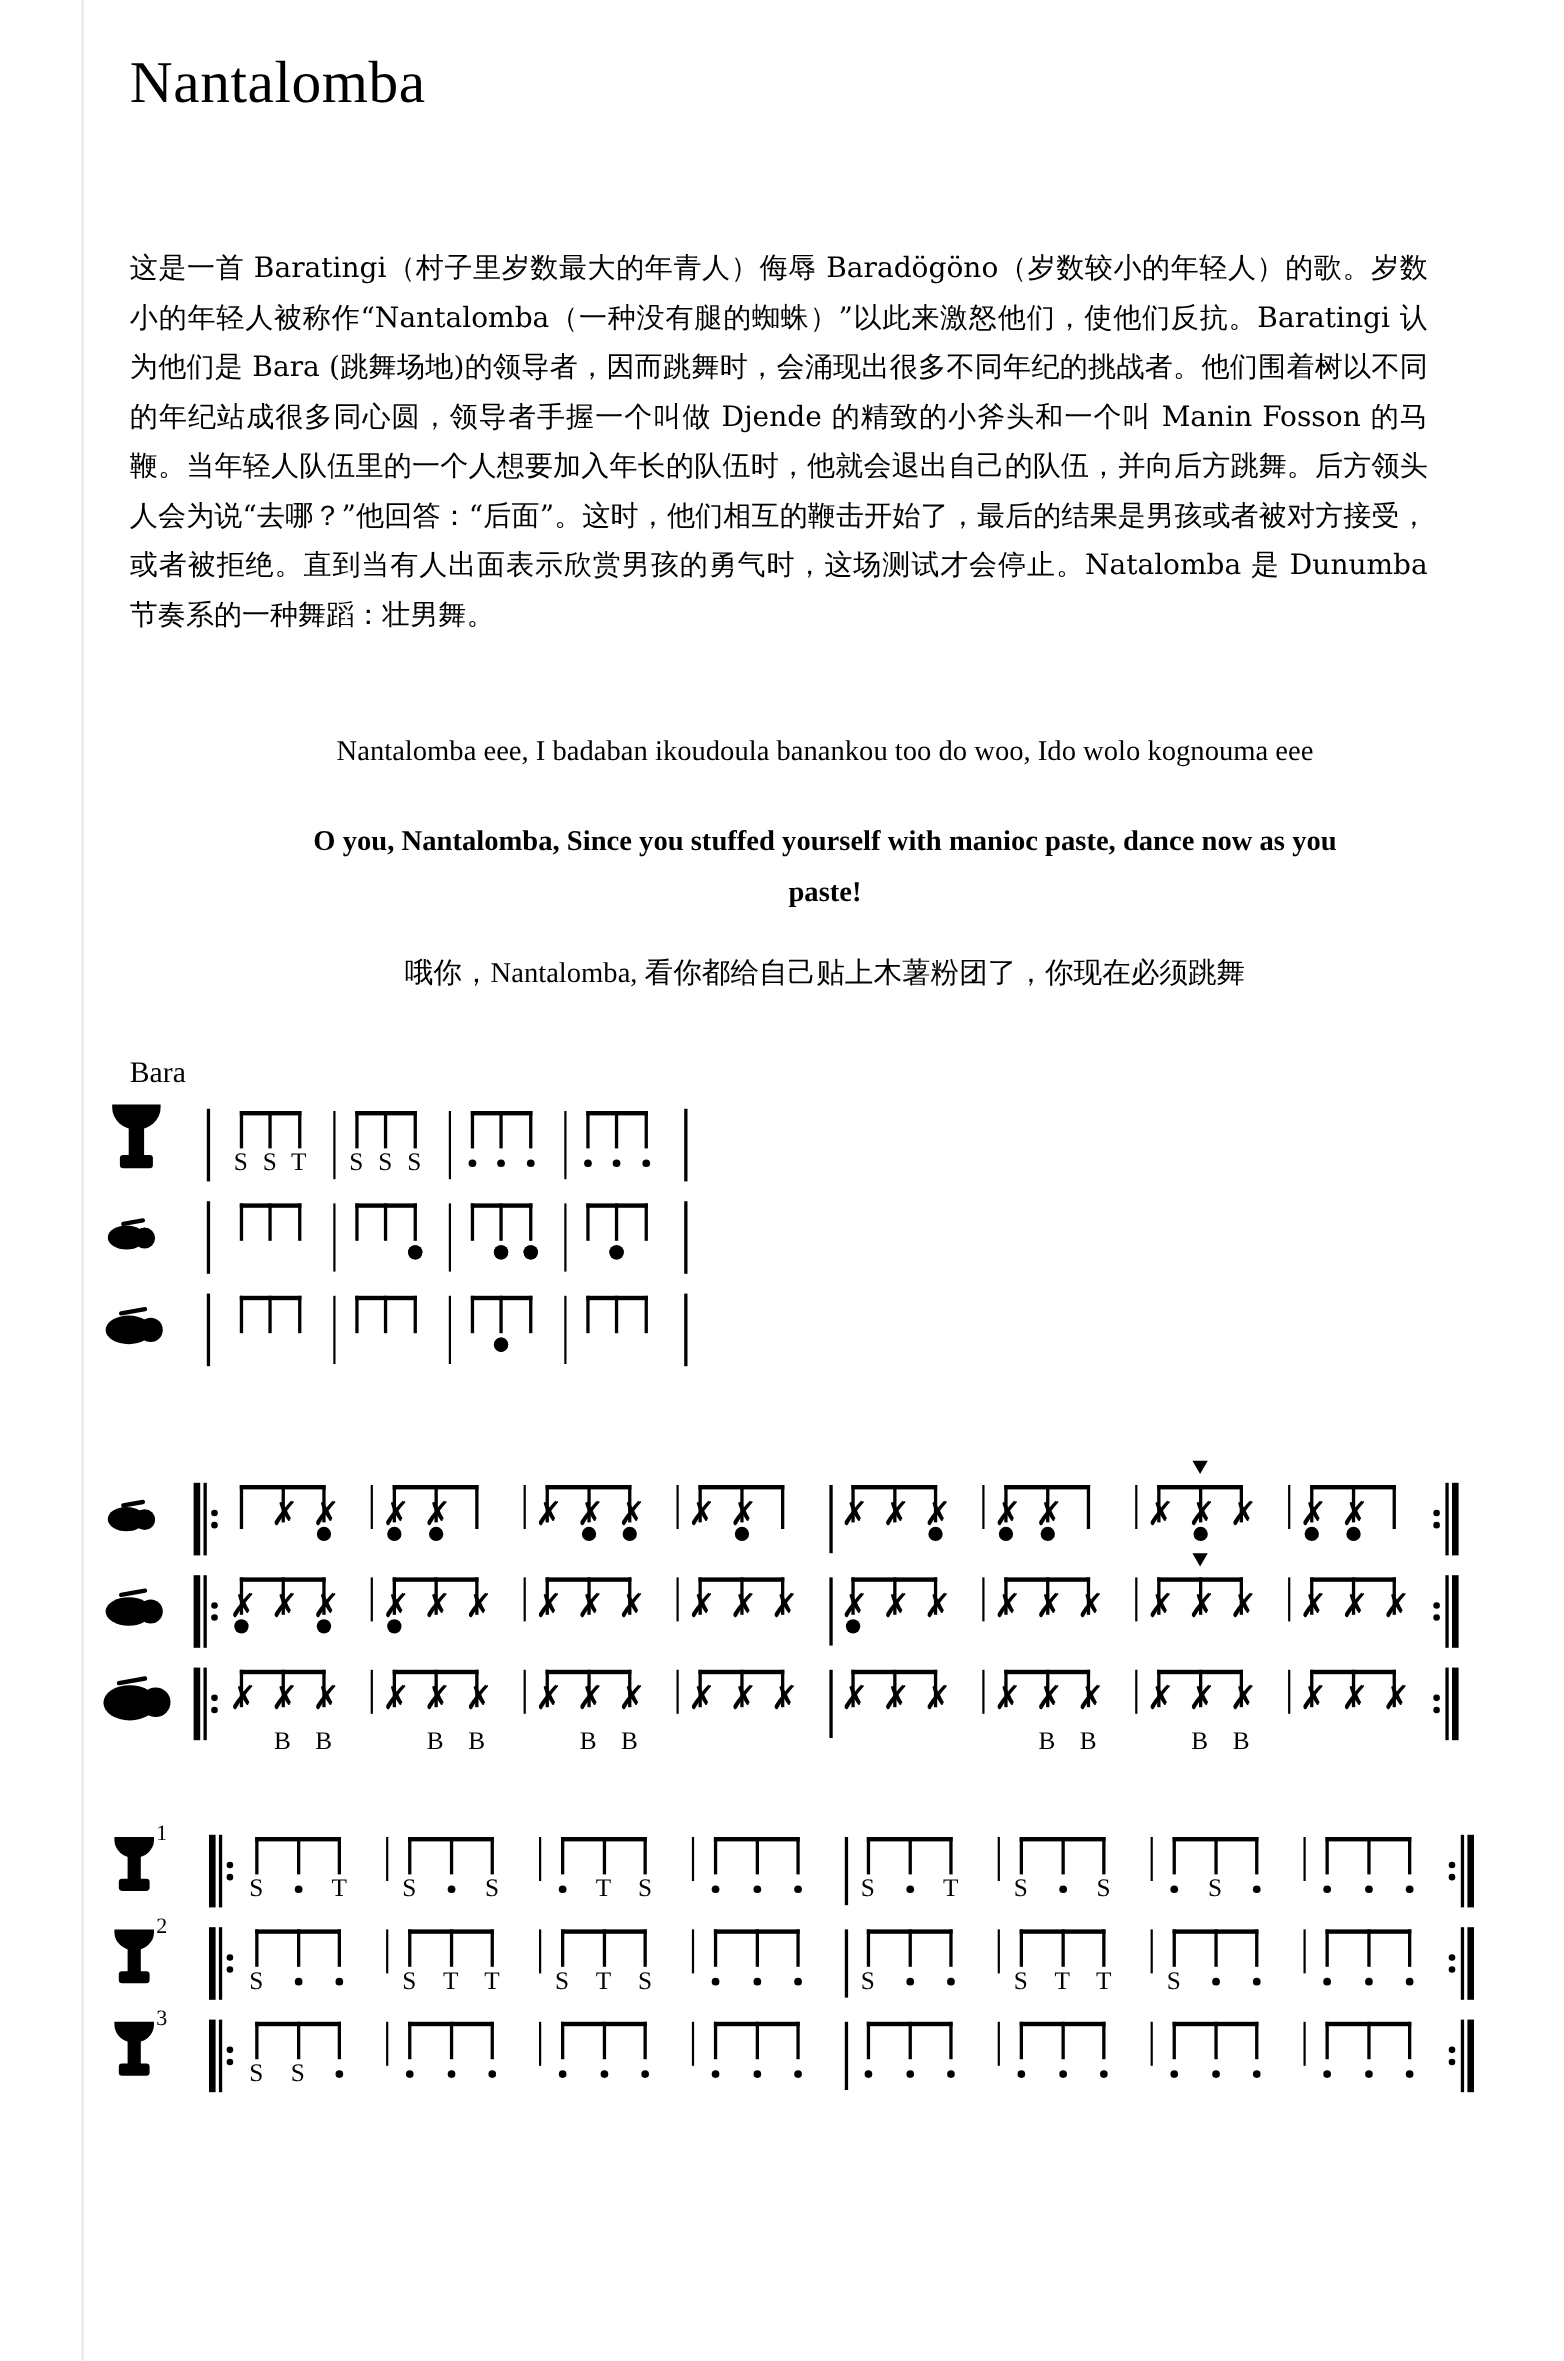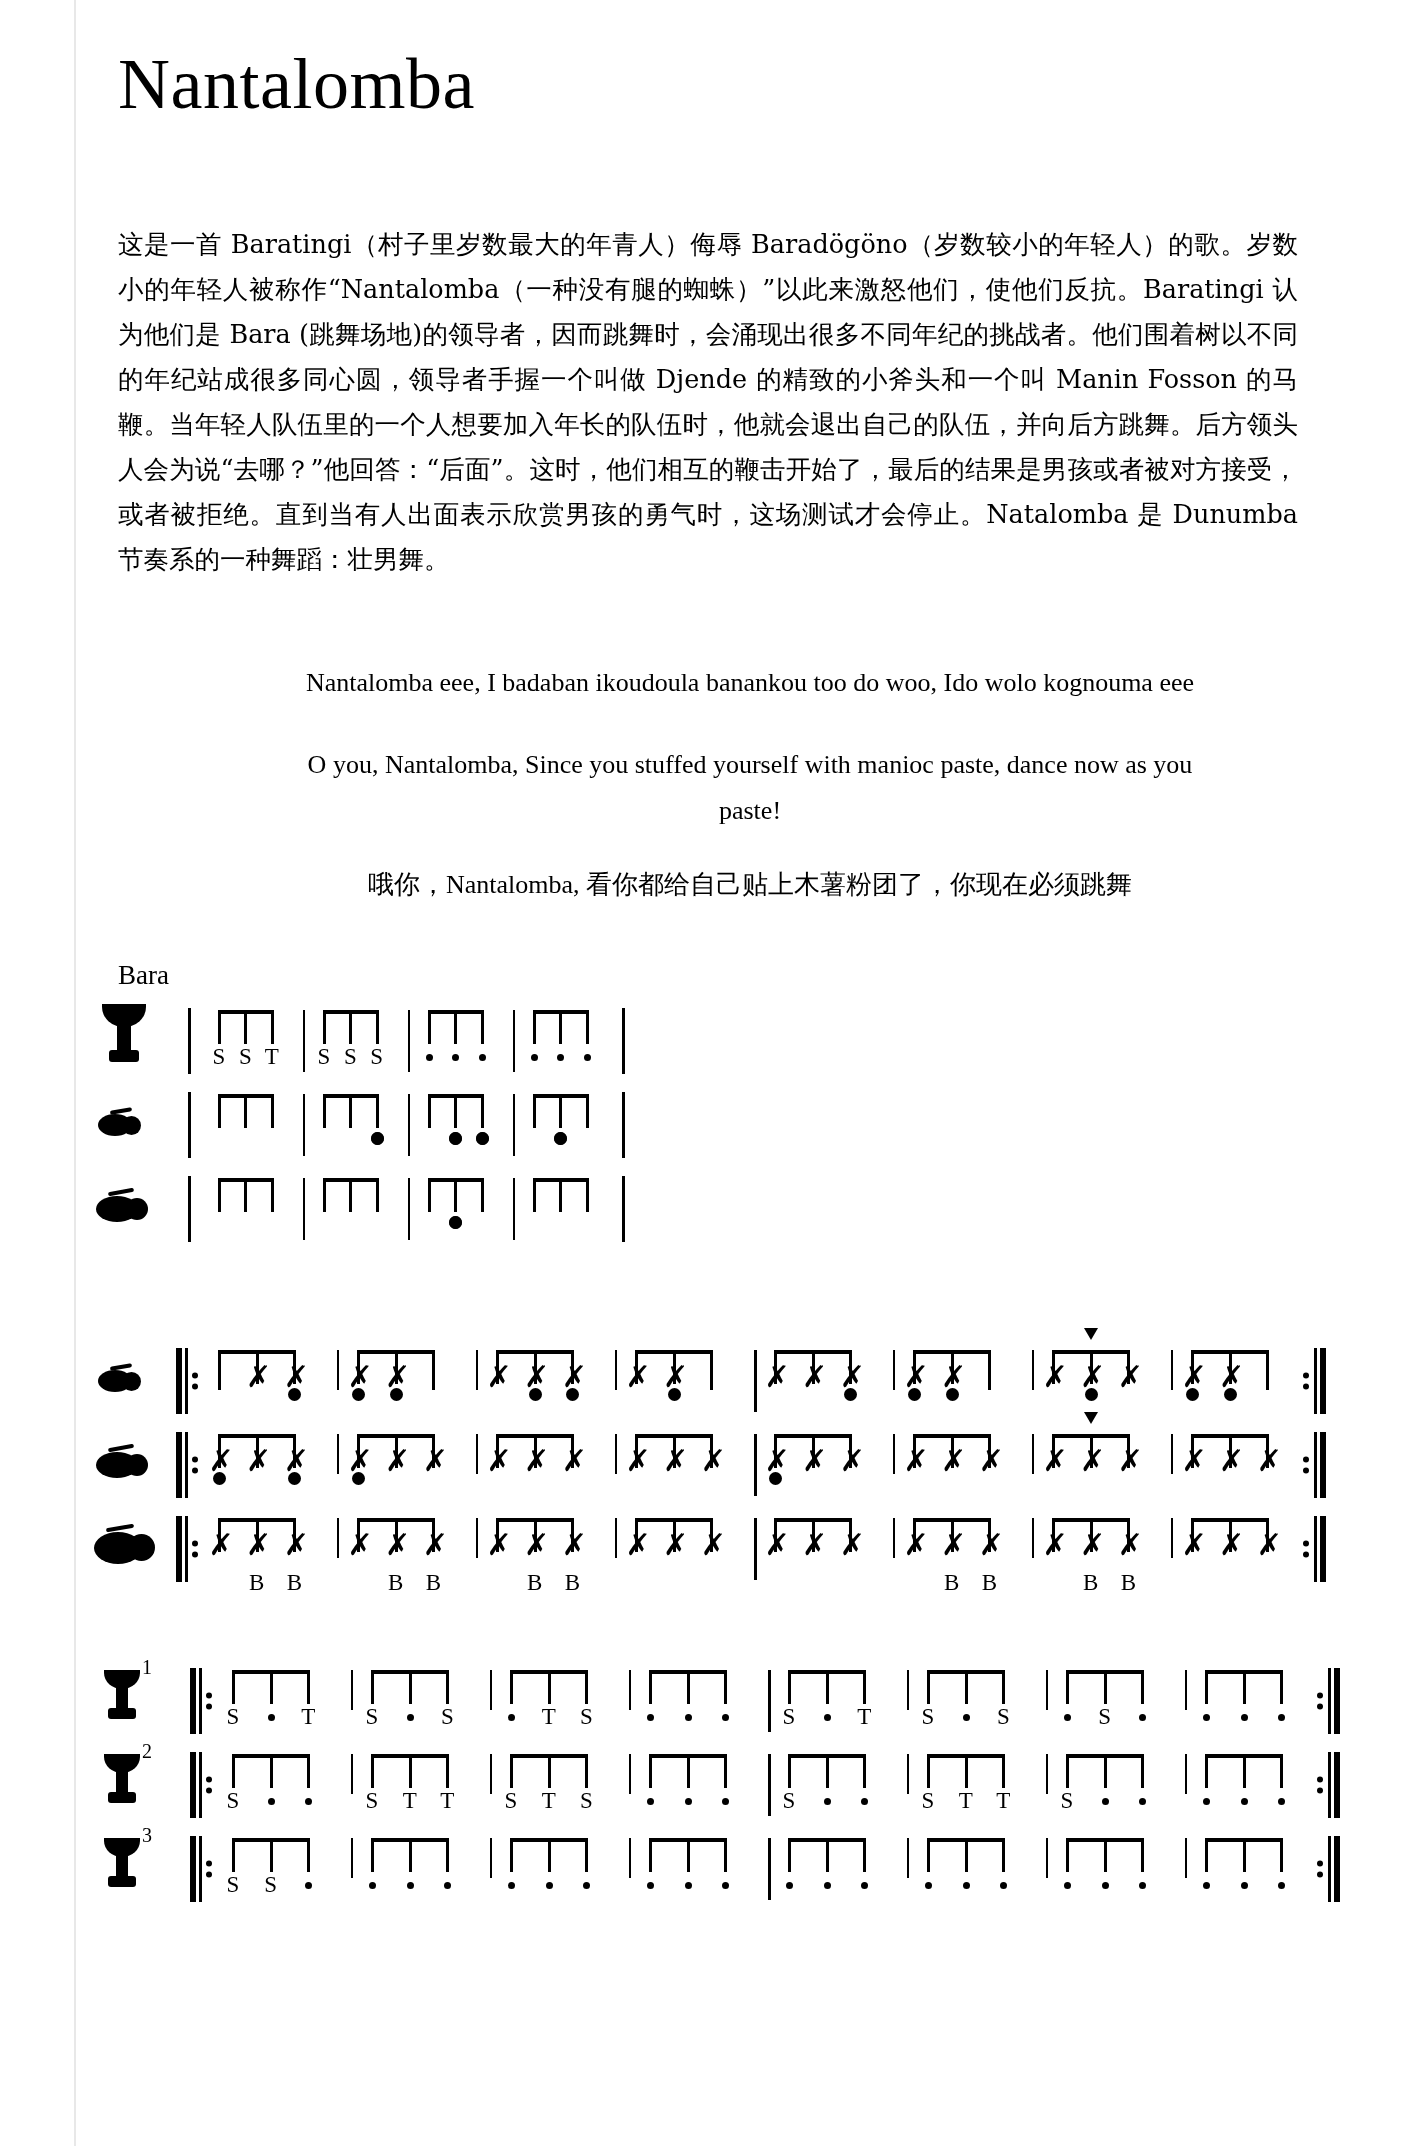--- a/index.html
+++ b/index.html
@@ -27,21 +27,21 @@
     position: absolute;
     left: 74px; top: 0;
     width: 2px; height: 2146px;
     background: #e8e8e8;
   }
 
   .title {
     position: absolute;
     left: 118px;
     top: 48px;
-    font-size: 72px;
+    font-size: 54px;
     font-family: "Liberation Serif", "DejaVu Serif", serif;
     font-weight: 400;
     letter-spacing: 0.5px;
     line-height: 1;
   }
 
   .prose {
     position: absolute;
     left: 118px;
     top: 222px;
@@ -57,21 +57,21 @@
   .lyric {
     position: absolute;
     width: 1000px;
     left: 250px;
     text-align: center;
     font-size: 26px;
     line-height: 46px;
     font-family: "Liberation Serif", "DejaVu Serif", serif;
   }
   .lyric-1 { top: 660px; }
-  .lyric-2 { top: 742px; }
+  .lyric-2 { top: 742px; font-weight: bold; }
   .lyric-3 { top: 862px; }
 
   .call-label {
     position: absolute;
     left: 118px;
     top: 960px;
     font-size: 27px;
     font-family: "Liberation Serif", "DejaVu Serif", serif;
   }
 

